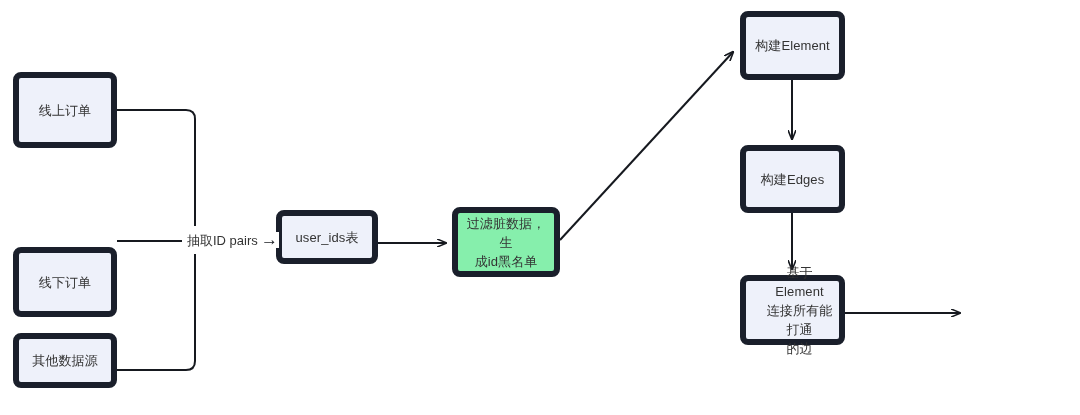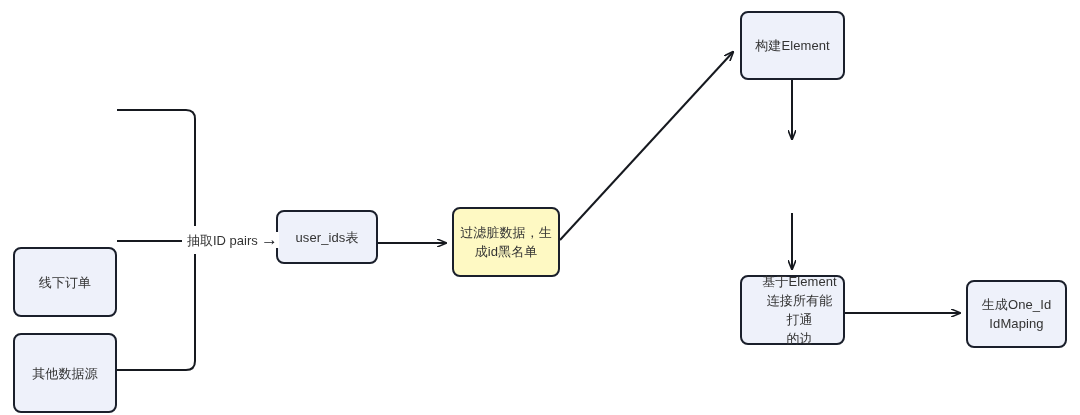--- a/index.html
+++ b/index.html
@@ -14,21 +14,21 @@
     position: relative;
     width: 1080px;
     height: 415px;
     background: #ffffff;
     overflow: hidden;
   }
   .node {
     position: absolute;
     box-sizing: border-box;
     background: #eef1fa;
-    border: 2px solid #15803d;
+    border: 6px solid #15803d;
     border-radius: 8px;
     display: flex;
     align-items: center;
     justify-content: center;
     text-align: center;
     color: #333333;
     font-size: 13px;
     line-height: 19px;
     letter-spacing: 0.1px;
     padding: 2px 6px;
@@ -89,28 +89,28 @@
 
     <path class="edge-path" d="M 560 240 L 733 52" marker-end="url(#arrowhead)"></path>
 
     <path class="edge-path" d="M 792 80 L 792 139" marker-end="url(#arrowhead)"></path>
 
     <path class="edge-path" d="M 792 213 L 792 269" marker-end="url(#arrowhead)"></path>
 
     <path class="edge-path" d="M 845 313 L 960 313" marker-end="url(#arrowhead)"></path>
   </svg>
 
+  <div class="node" style="left: 13px; top: 72px; width: 104px; height: 76px; background: rgb(238, 241, 250); border-color: rgb(26, 31, 43); color: rgb(51, 51, 51);">线上订单</div>
   <div class="node" style="left: 13px; top: 206px; width: 104px; height: 70px; background: rgb(238, 241, 250); border-color: rgb(26, 31, 43); color: rgb(51, 51, 51); margin-top: 41px;">线下订单</div>
-  <div class="node" style="left: 13px; top: 333px; width: 104px; height: 80px; background: rgb(238, 241, 250); border-color: rgb(26, 31, 43); color: rgb(51, 51, 51);">其他数据源</div>
+  <div class="node" style="left: 13px; top: 333px; width: 104px; height: 55px; background: rgb(238, 241, 250); border-color: rgb(26, 31, 43); color: rgb(51, 51, 51);">其他数据源</div>
   <div class="node" style="left: 276px; top: 210px; width: 102px; height: 54px; background: rgb(238, 241, 250); border-color: rgb(26, 31, 43); color: rgb(51, 51, 51);">user_ids表</div>
-  <div class="node" style="left: 452px; top: 207px; width: 108px; height: 70px; background: #fef9c3; border-color: rgb(26, 31, 43); color: rgb(51, 51, 51);">过滤脏数据，生
+  <div class="node" style="left: 452px; top: 207px; width: 108px; height: 70px; background: #86efac; border-color: rgb(26, 31, 43); color: rgb(51, 51, 51);">过滤脏数据，生
 成id黑名单</div>
   <div class="node" style="left: 740px; top: 11px; width: 105px; height: 69px; background: rgb(238, 241, 250); border-color: rgb(26, 31, 43); color: rgb(51, 51, 51);">构建Element</div>
+  <div class="node" style="left: 740px; top: 145px; width: 105px; height: 68px; background: rgb(238, 241, 250); border-color: rgb(26, 31, 43); color: rgb(51, 51, 51);">构建Edges</div>
   <div class="node" style="left: 740px; top: 275px; width: 105px; height: 70px; background: rgb(238, 241, 250); border-color: rgb(26, 31, 43); color: rgb(51, 51, 51); padding-left: 20px;">基于Element
 连接所有能打通
 的边</div>
-  <div class="node" style="left: 966px; top: 280px; width: 101px; height: 68px; background: rgb(238, 241, 250); border-color: rgb(26, 31, 43); color: rgb(51, 51, 51);">生成One_Id
-IdMaping</div>
 
   <div class="edge-label" style="left: 184px; top: 233px;">抽取ID pairs</div>
   <div class="edge-label-arrow" style="left: 260px; top: 232px;">→</div>
 
 </div>
 
 </body></html>

